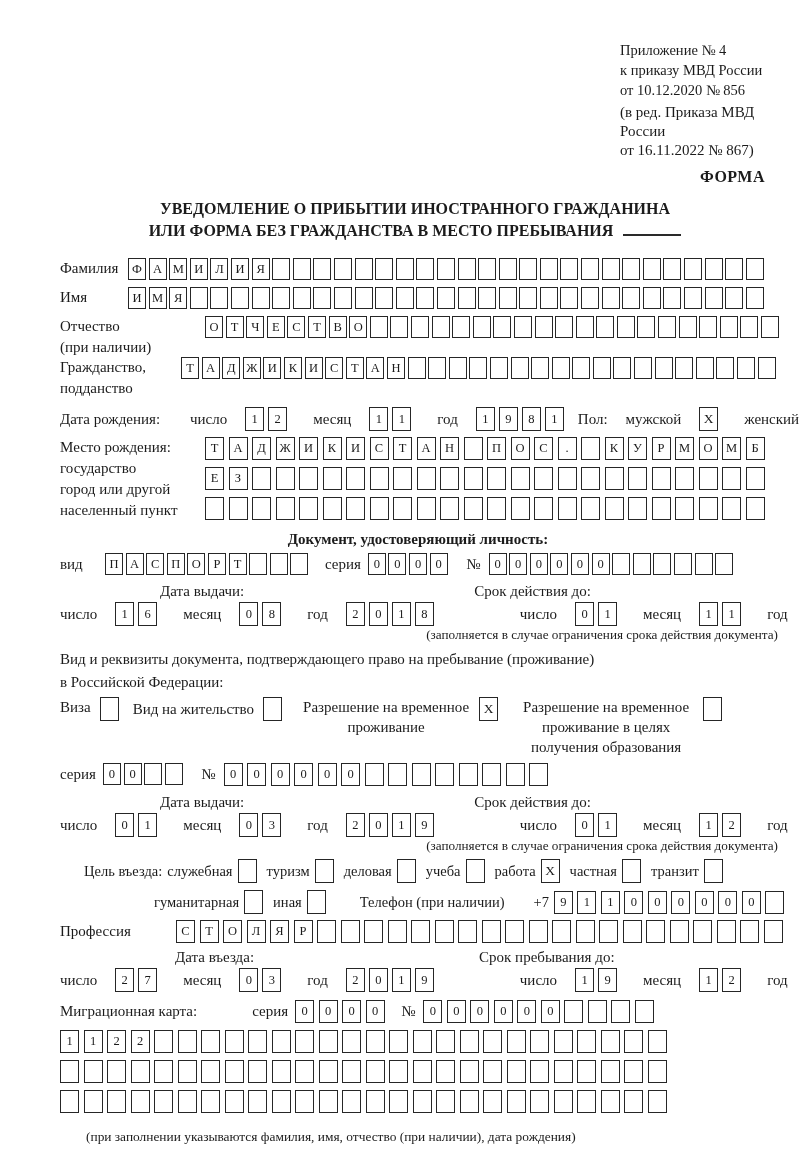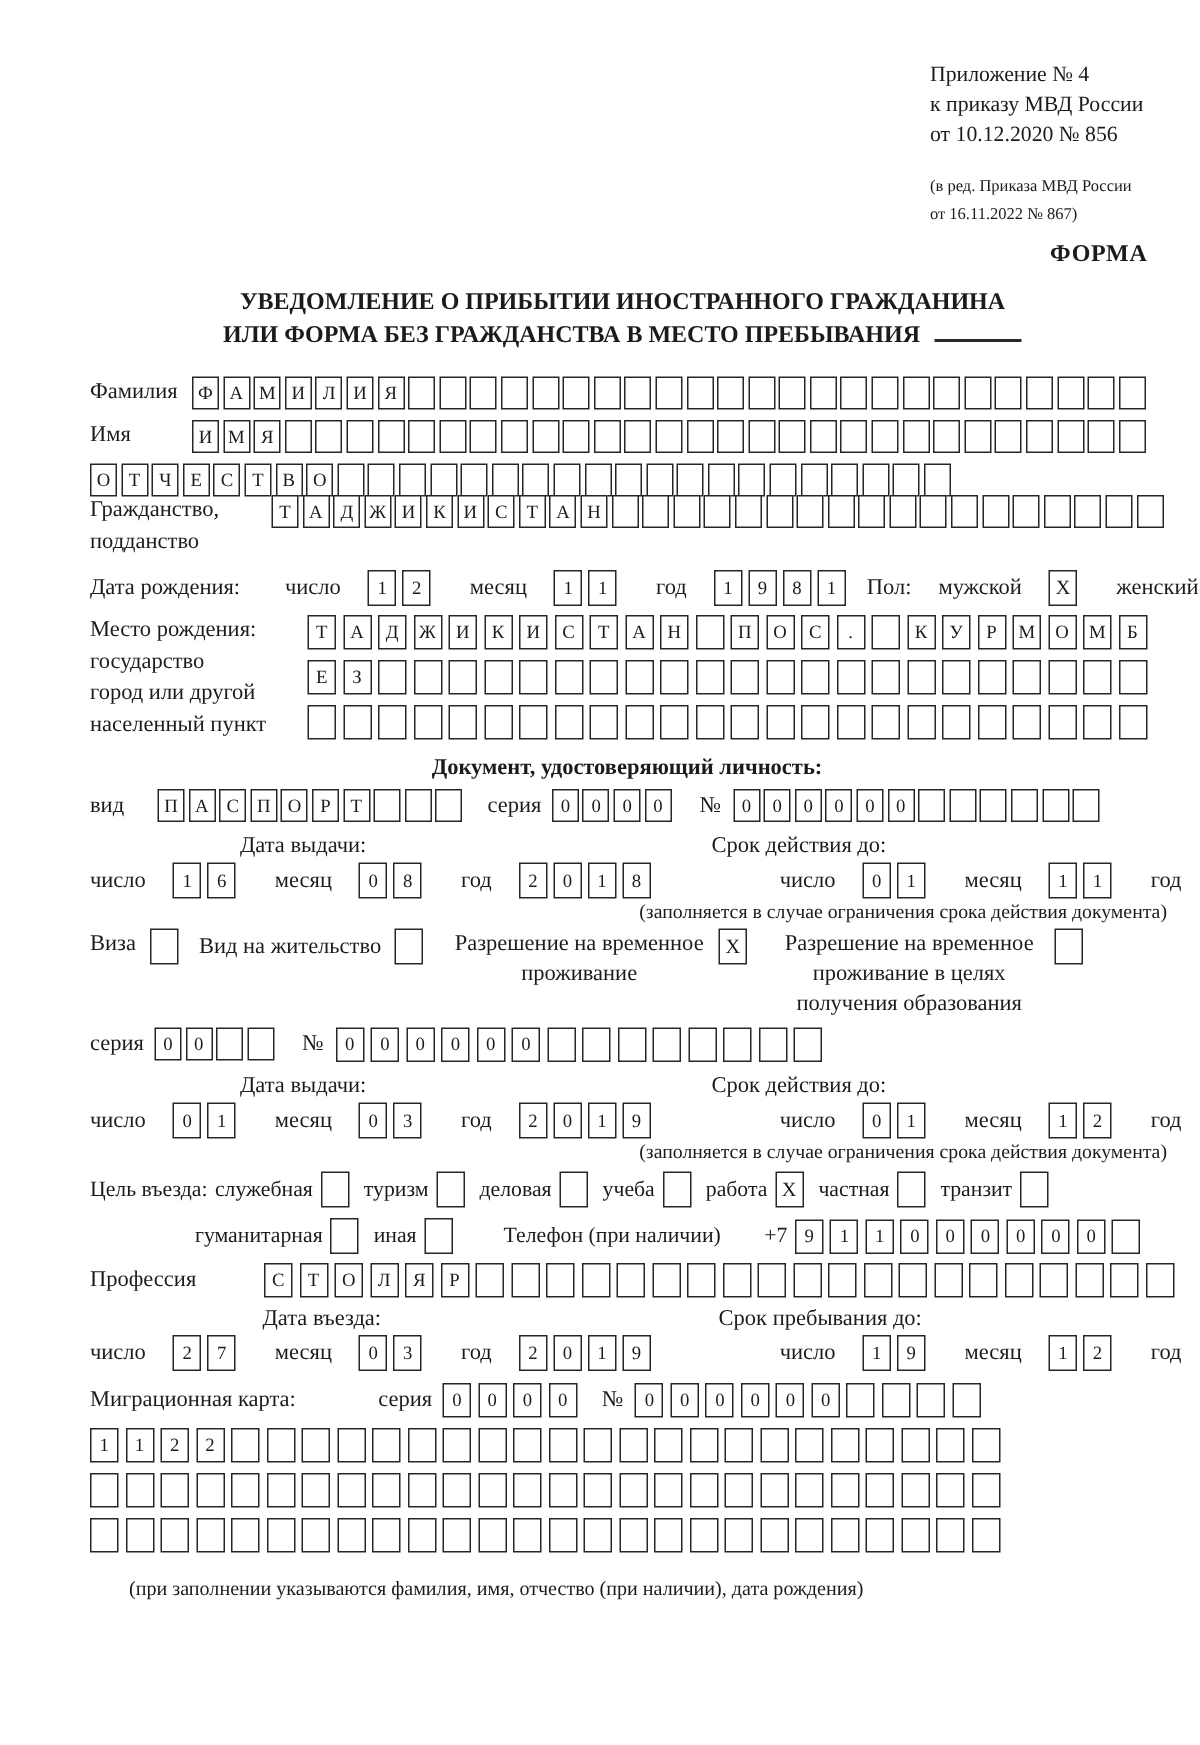--- a/index.html
+++ b/index.html
@@ -6,21 +6,21 @@
   html,body { margin:0; padding:0; }
   body {
     width:800px; height:1163px; background:#ffffff;
     font-family:"Liberation Serif","DejaVu Serif",serif;
     color:#1b1b1b;
   }
   .page { width:800px; height:1163px; padding:40px 10px 0 60px; overflow:hidden; position:relative; }
 
   
   .appendix { margin-left:560px; font-size:14.5px; line-height:20px; }
-  .appendix .amend { font-size:11px; line-height:19px; margin-top:15px; }
+  .appendix .amend { font-size:15px; line-height:19px; margin-top:3px; }
   .forma { text-align:right; padding-right:25px; font-weight:bold; font-size:16px; margin-top:8px; letter-spacing:.5px; }
 
   .title { text-align:center; font-weight:bold; font-size:16px; line-height:22px; margin-top:12px; margin-left:-20px; }
   .title-blank { display:inline-block; width:58px; height:15px; border-bottom:2.5px solid #2a2a2a; margin-left:10px; }
   .section-heading { text-align:center; font-weight:bold; font-size:15px; margin-top:20px; margin-left:-14px; }
 
   
   .frow { display:flex; align-items:flex-start; margin-top:7px; font-size:15px; }
   .flabel { flex:0 0 auto; line-height:21px; }
   .flabel div { line-height:21px; }
@@ -60,21 +60,21 @@
   .dgroup .cells { margin-right:10px; }
   .note-right { text-align:right; font-size:13.2px; margin-top:1px; padding-right:12px; }
 
   .intro { font-size:15px; line-height:23px; margin-top:5px; }
 
   .opt-row { display:flex; align-items:flex-start; margin-top:3px; font-size:15px; }
   .opt { display:flex; align-items:flex-start; }
   .opt .opt-label { margin-right:9px; line-height:20px; }
   .opt-c { text-align:center; line-height:21px; }
 
-  .purpose { font-size:14.5px; align-items:center; }
+  .purpose { font-size:14.5px; align-items:center;margin-left:24px; }
   .purpose .pl { margin-right:5px; }
   .purpose .checkbox { margin-right:10px; }
 
   .rep-note { font-size:13.4px; margin-top:9px; margin-left:26px; white-space:nowrap; }
 </style>
 </head>
 <body>
 
 <div class="page">
 
@@ -163,20 +163,24 @@
         <span class="cell"></span>
         <span class="cell"></span>
         <span class="cell"></span>
         <span class="cell"></span>
         <span class="cell"></span>
         <span class="cell"></span>
       </span>
   </div>
 
   <div class="frow">
+    <span class="flabel w-patron">
+      <div>Отчество</div>
+      <div>(при наличии)</div>
+    </span>
     <span class="cells">
         <span class="cell">О</span>
         <span class="cell">Т</span>
         <span class="cell">Ч</span>
         <span class="cell">Е</span>
         <span class="cell">С</span>
         <span class="cell">Т</span>
         <span class="cell">В</span>
         <span class="cell">О</span>
         <span class="cell"></span>
@@ -438,20 +442,24 @@
       <span class="cells cells-date">
           <span class="cell">2</span>
           <span class="cell">0</span>
           <span class="cell">2</span>
           <span class="cell">5</span>
         </span>
     </span>
   </div>
   <div class="note-right">(заполняется в случае ограничения срока действия документа)</div>
 
+  <div class="intro">
+    <div>Вид и реквизиты документа, подтверждающего право на пребывание (проживание)</div>
+    <div>в Российской Федерации:</div>
+  </div>
 
   <div class="opt-row">
     <span class="opt" style="margin-right:14px;">
       <span class="opt-label">Виза</span>
       <span class="checkbox"></span>
     </span>
     <span class="opt" style="margin-right:20px;align-items:center;">
       <span class="opt-label">Вид на жительство</span>
       <span class="checkbox"></span>
     </span>

